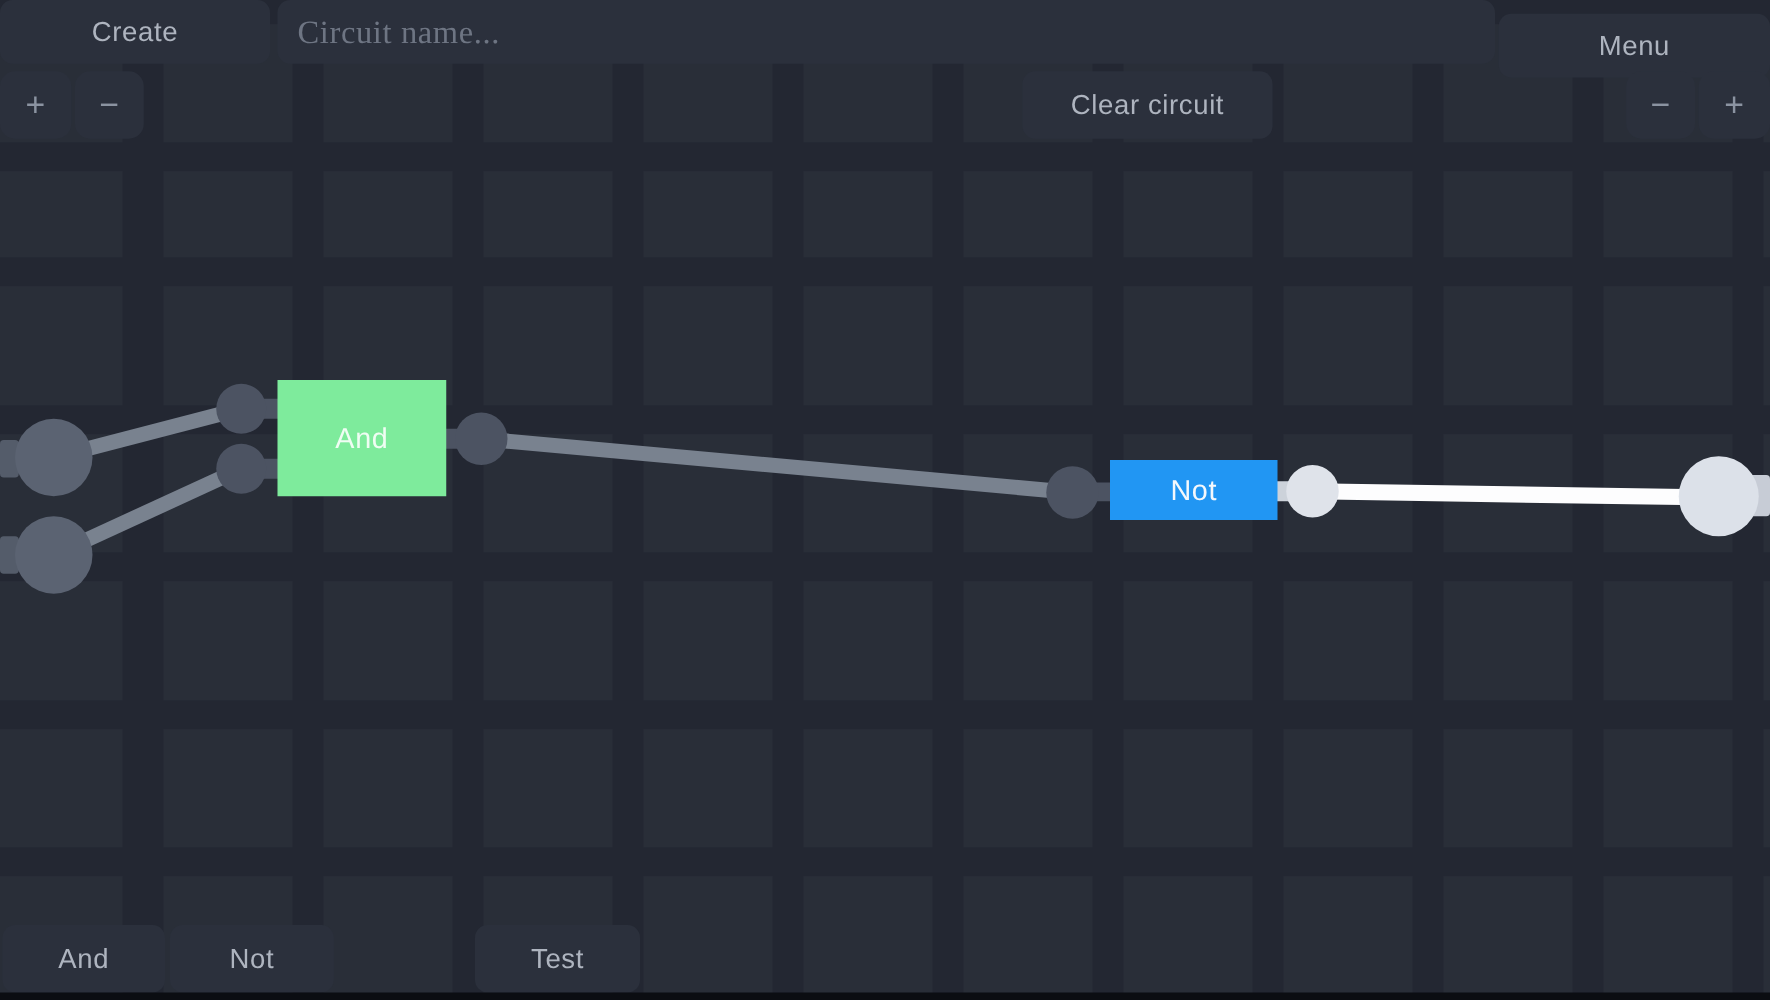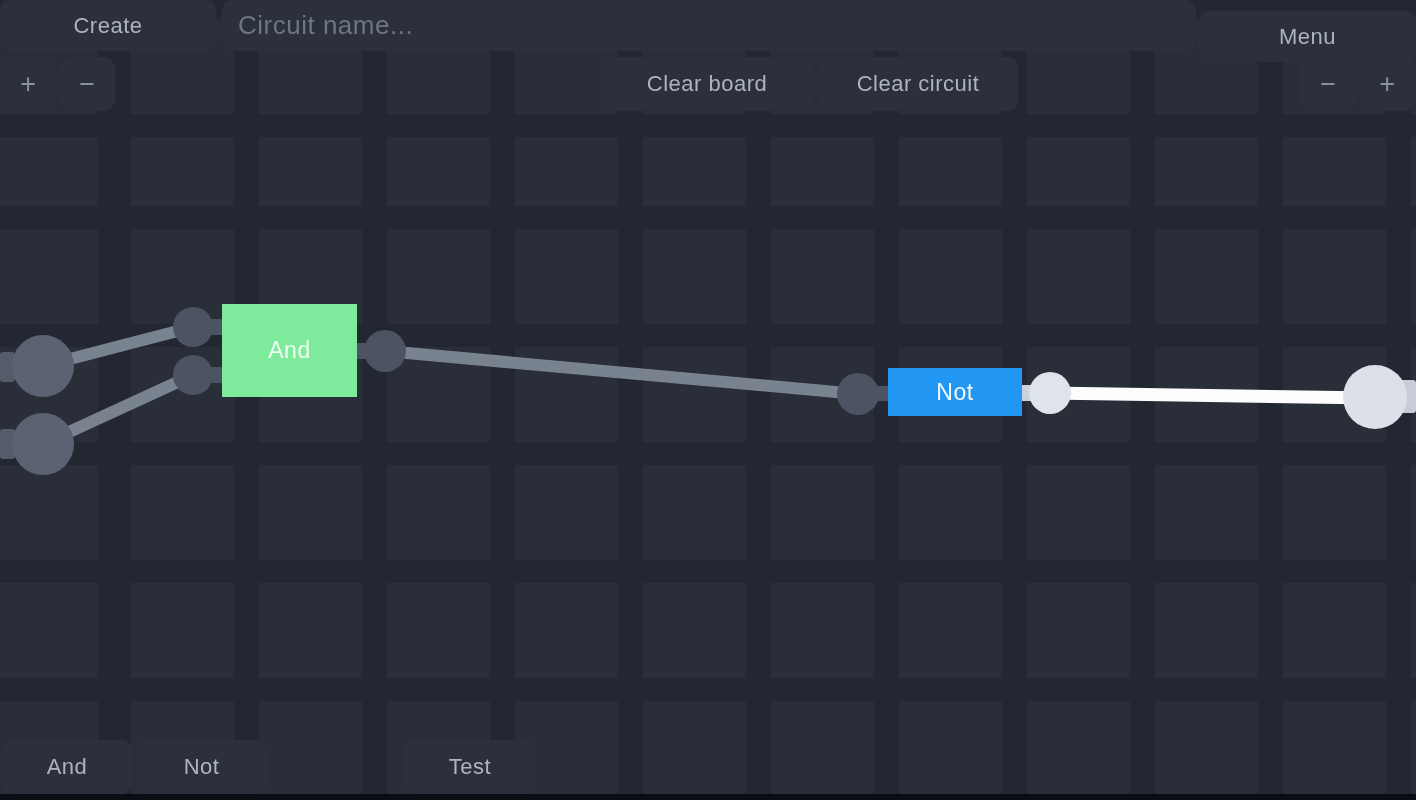--- a/index.html
+++ b/index.html
@@ -46,40 +46,40 @@
     cursor:pointer;
   }
   .zoom-btn { font-size:27px; color:#8b93a1; border-radius:12px; }
 
   
   .btn-create { left:0;    top:0; width:216px; height:51px; }
   .btn-menu   { left:1199px; top:0; width:217px; height:51px;margin-top:11px; }
   .circuit-name {
     position:absolute; left:222px; top:0; width:974px; height:51px;
     background:#2b303c; border:none; border-radius:10px;
-    color:#c6ccd6; font-family:Liberation Sans, sans-serif;
+    color:#c6ccd6; font-family:Liberation Serif, serif;
     font-size:26px; letter-spacing:0.5px; padding:0 16px;
     outline:none;
   }
   .circuit-name::placeholder { color:#6e7583; opacity:1; }
 
   
   .btn-zoom-in-left   { left:0px;    top:57px; width:57px; height:54px; }
   .btn-zoom-out-left  { left:60px;   top:57px; width:55px; height:54px; }
   .btn-delete         { left:396px;  top:57px; width:200px; height:54px; }
   .btn-clear          { left:600px;  top:57px; width:214px; height:54px; }
   .btn-open           { left:818px;  top:57px; width:200px; height:54px; }
   .btn-zoom-out-right { left:1301px; top:57px; width:55px; height:54px; }
   .btn-zoom-in-right  { left:1359px; top:57px; width:57px; height:54px; }
 
   
   .btn-pal-and  { left:2px;   top:740px; width:130px; height:54px; }
   .btn-pal-not  { left:136px; top:740px; width:131px; height:54px; }
   .btn-pal-nand { left:270px; top:740px; width:131px; height:54px; }
-  .btn-pal-test { left:404px; top:740px; width:132px; height:54px; }
+  .btn-pal-test { left:380px; top:740px; width:132px; height:54px; }
 
   .bottom-strip {
     position:absolute; left:0; top:794px; width:1416px; height:6px;
     background:#0b0d12;
   }
 
   
   .wire        { stroke:#79828f; stroke-width:12; }
   .wire-active { stroke:#fdfdfe; stroke-width:13; }
   .pin         { fill:#4c5362; }
@@ -134,21 +134,20 @@
       <span class="gate-label">Not</span>
     </div>
   </div>
 
   <button class="btn btn-create">Create</button>
   <input class="circuit-name" type="text" placeholder="Circuit name..." style="">
   <button class="btn btn-menu">Menu</button>
 
   <button class="btn zoom-btn btn-zoom-in-left">+</button>
   <button class="btn zoom-btn btn-zoom-out-left">−</button>
-  <button class="btn btn-clear">Clear board</button>
   <button class="btn btn-open">Clear circuit</button>
   <button class="btn zoom-btn btn-zoom-out-right">−</button>
   <button class="btn zoom-btn btn-zoom-in-right">+</button>
 
   <button class="btn btn-pal-and">And</button>
   <button class="btn btn-pal-not">Not</button>
   <button class="btn btn-pal-test">Test</button>
 
   <div class="bottom-strip"></div>
 </div>

